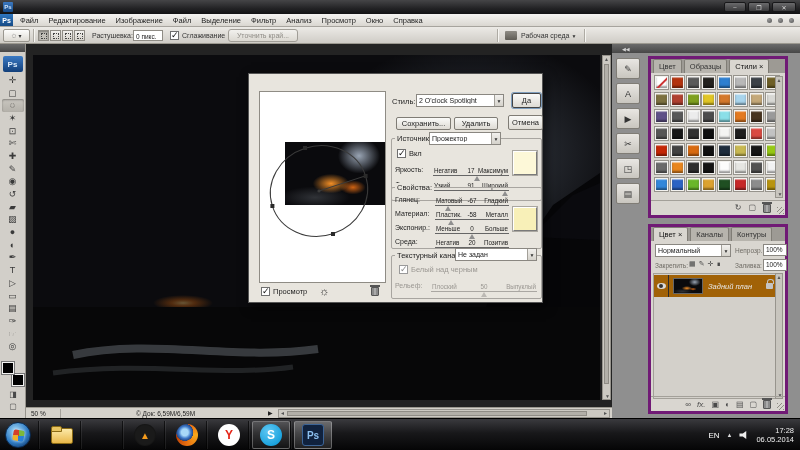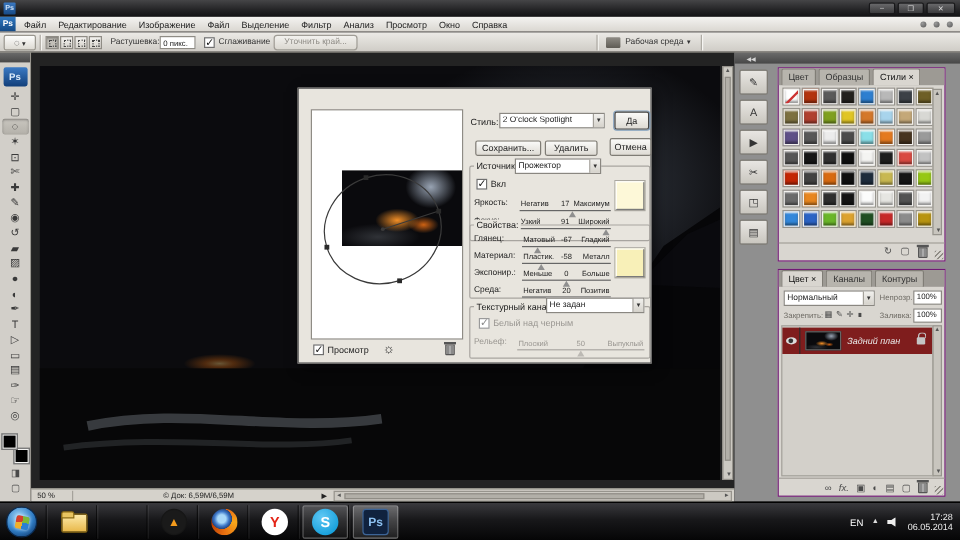--- a/index.html
+++ b/index.html
@@ -67,21 +67,21 @@
   #statusbar .zoombox { position:absolute; left:3px; top:1px; width:32px; height:9px; border-right:1px solid #a5a29b; line-height:9px; padding-left:2px; }
   #statusbar .docinfo { position:absolute; left:110px; top:1px; line-height:9px; }
   .hscroll { position:absolute; left:252px; top:1px; width:332px; height:9px; background:#ccc9c2; border:1px solid #97948d; }
   .hscroll .thumb { position:absolute; left:8px; top:1px; width:300px; height:5px; background:#b2afa8; border:1px solid #8f8c85; }
 
   
   #dock { position:absolute; left:612px; top:44px; width:188px; height:374px; background:#8f8f8f; }
   #dockhead { position:absolute; left:0; top:0; width:188px; height:9px; background:linear-gradient(#6a6a6a,#474747); color:#d5d5d5; font-size:5px; }
   .panel-btn { position:absolute; left:4px; width:24px; height:21px; background:linear-gradient(#e8e6e2,#c9c6bf);
     border:1px solid #7f7c75; border-radius:2px; display:flex; align-items:center; justify-content:center; font-size:9px; color:#333; }
-  .panel { position:absolute; background:#d9d6d0; border:1px solid #701a75; }
+  .panel { position:absolute; background:#d9d6d0; border:3px solid #701a75; }
   .tabs { position:absolute; left:0; top:0; right:0; height:14px; background:#9d9a94; display:flex; align-items:flex-end; }
   .tab { font-size:7.5px; line-height:13px; padding:0 5px; background:#b7b4ad; border:1px solid #807d76; border-bottom:none; color:#333;
     border-radius:2px 2px 0 0; margin-left:2px; white-space:nowrap; }
   .tab.active { background:#d9d6d0; color:#111; }
   .p-scroll { position:absolute; width:8px; background:#c8c5be; border:1px solid #97948d; font-size:5px; color:#555; text-align:center; }
   .grip { position:absolute; right:1px; bottom:1px; width:7px; height:7px;
     background:repeating-linear-gradient(135deg,#8f8c85 0 1px,transparent 1px 3px); }
 
   
   #swatchgrid { position:absolute; left:4px; top:17px; width:124px; display:grid; grid-template-columns:repeat(8,13px); grid-auto-rows:13px; gap:4px 2.8px; }
@@ -93,21 +93,21 @@
 
   
   .l-lbl { position:absolute; font-size:6.5px; color:#6e6b64; }
   .dd { background:#fff; border:1px solid #8a8781; display:flex; align-items:center; font-size:7px; color:#222; }
   .dd .txt { padding:0 2px; white-space:nowrap; overflow:hidden; }
   .dd .arr { margin-left:auto; width:9px; align-self:stretch; background:linear-gradient(#f1f0ed,#d5d2cb);
     border-left:1px solid #a3a099; font-size:5px; display:flex; align-items:center; justify-content:center; color:#333; }
   .valbox { position:absolute; background:#fff; border:1px solid #8a8781; font-size:6.5px; line-height:10px; padding:0 2px; color:#222; }
   .lock-ic { font-size:7px; color:#4a4a4a; margin-right:3px; }
   #layerlist { position:absolute; left:2px; top:46px; width:127px; height:126px; background:#d3d0ca; border:1px solid #a3a099; }
-  #layerrow { position:absolute; left:0; top:1px; width:125px; height:22px; background:#7f1d1d; display:flex; align-items:center; }
+  #layerrow { position:absolute; left:0; top:1px; width:125px; height:22px; background:#a16207; display:flex; align-items:center; }
   .eyecell { width:15px; align-self:stretch; border-right:1px solid #2c2c2c; display:flex; align-items:center; justify-content:center; }
   .eye { width:9px; height:6px; border-radius:50%; background:#dcdcdc; position:relative; }
   .eye::after { content:""; position:absolute; left:2.5px; top:1px; width:4px; height:4px; border-radius:50%; background:#333; }
   .mini-scene { background-color:#0a0a0d;
     background-image:
       radial-gradient(ellipse 30% 40% at 74% 22%, rgba(200,215,235,.75), transparent 70%),
       radial-gradient(ellipse 26% 22% at 46% 66%, rgba(255,150,40,.95), transparent 70%),
       radial-gradient(ellipse 18% 16% at 68% 72%, rgba(255,120,20,.8), transparent 70%),
       radial-gradient(ellipse 50% 25% at 30% 88%, rgba(160,170,180,.25), transparent 70%); }
   .mini-lock { width:7px; height:6px; background:#c4c4c4; position:relative; border-radius:1px; }

